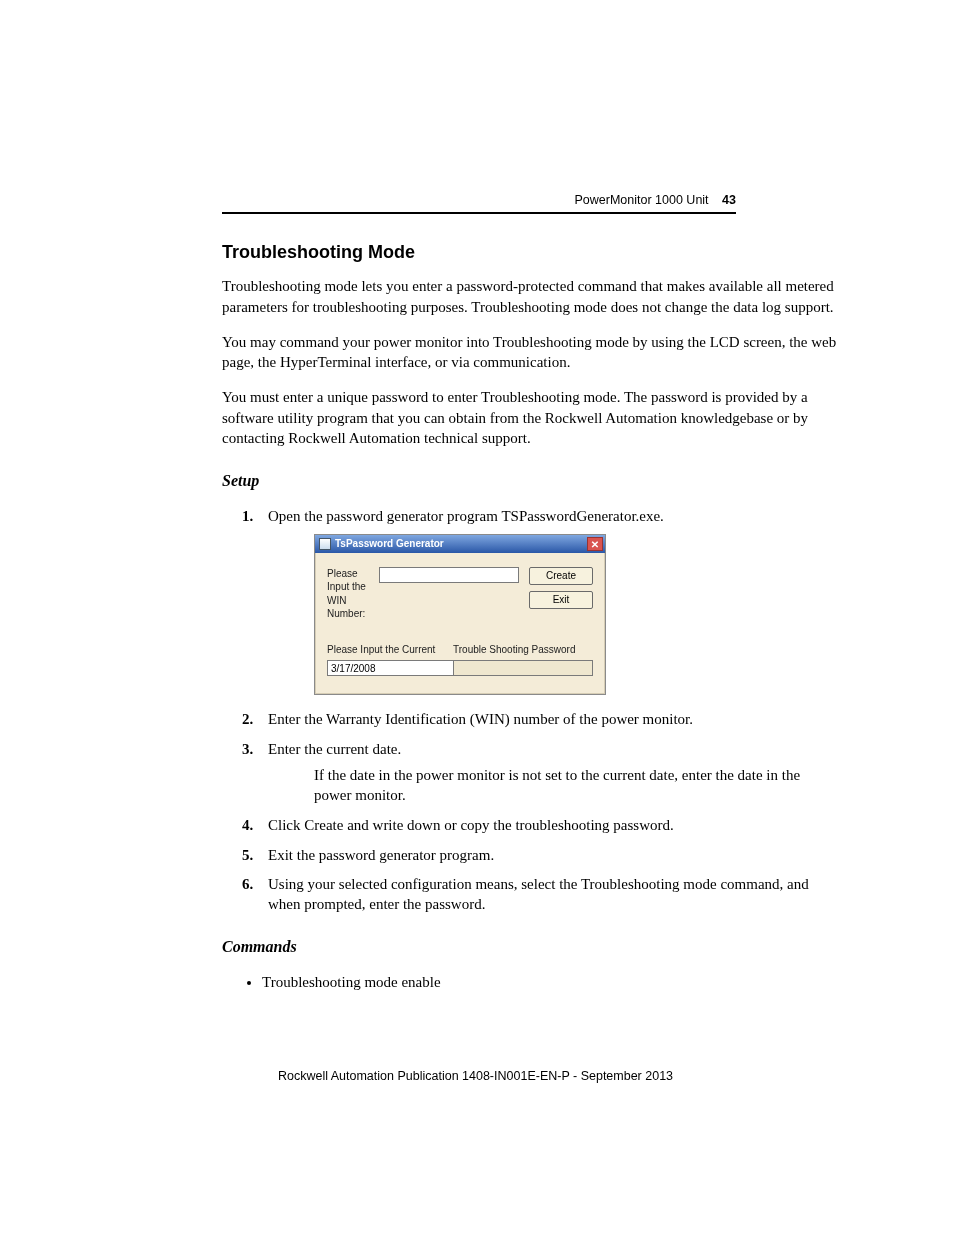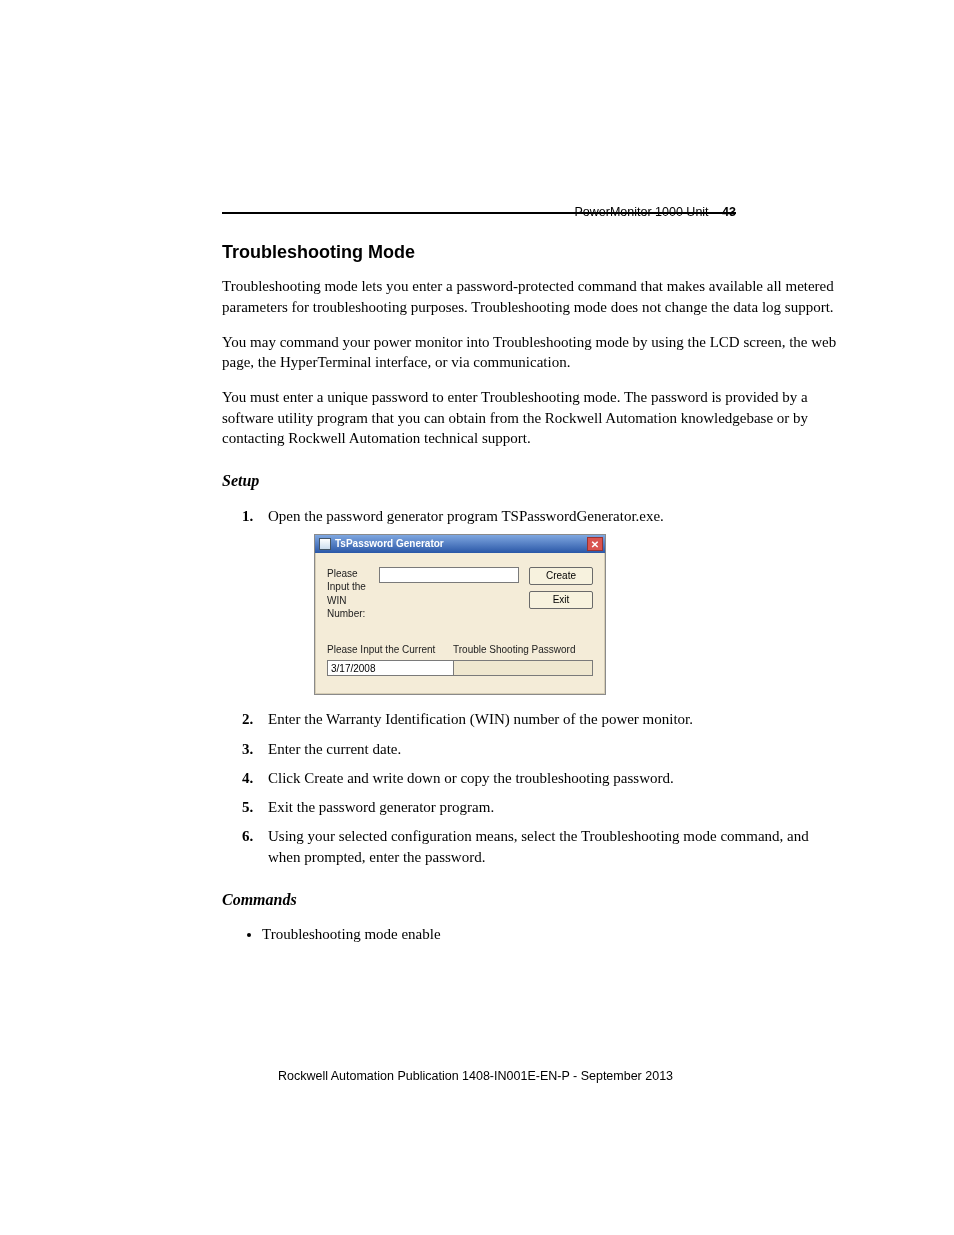--- a/index.html
+++ b/index.html
@@ -15,21 +15,21 @@
   }
   .page {
     position: relative;
     box-sizing: border-box;
     width: 954px;
     height: 1235px;
     padding: 190px 115px 90px 222px;
   }
   .running-head {
     position: absolute;
-    top: 204px;
+    top: 192px;
     right: 218px;
     font-family: "Myriad Pro", "Segoe UI", Arial, sans-serif;
     font-size: 12.5px;
   }
   .running-head .pn { font-weight: 700; margin-left: 10px; }
   .rule {
     position: absolute;
     left: 222px;
     right: 218px;
     top: 212px;
@@ -250,20 +250,21 @@
       </li>
 
       <li>
         <span class="num">2.</span>
         <span>Enter the Warranty Identification (WIN) number of the power monitor.</span>
       </li>
 
       <li>
         <span class="num">3.</span>
         <span>Enter the current date.</span>
+        <div class="step-sub">If the date in the power monitor is not set to the current date, enter the date in the power monitor.</div>
       </li>
 
       <li>
         <span class="num">4.</span>
         <span>Click Create and write down or copy the troubleshooting password.</span>
       </li>
 
       <li>
         <span class="num">5.</span>
         <span>Exit the password generator program.</span>

